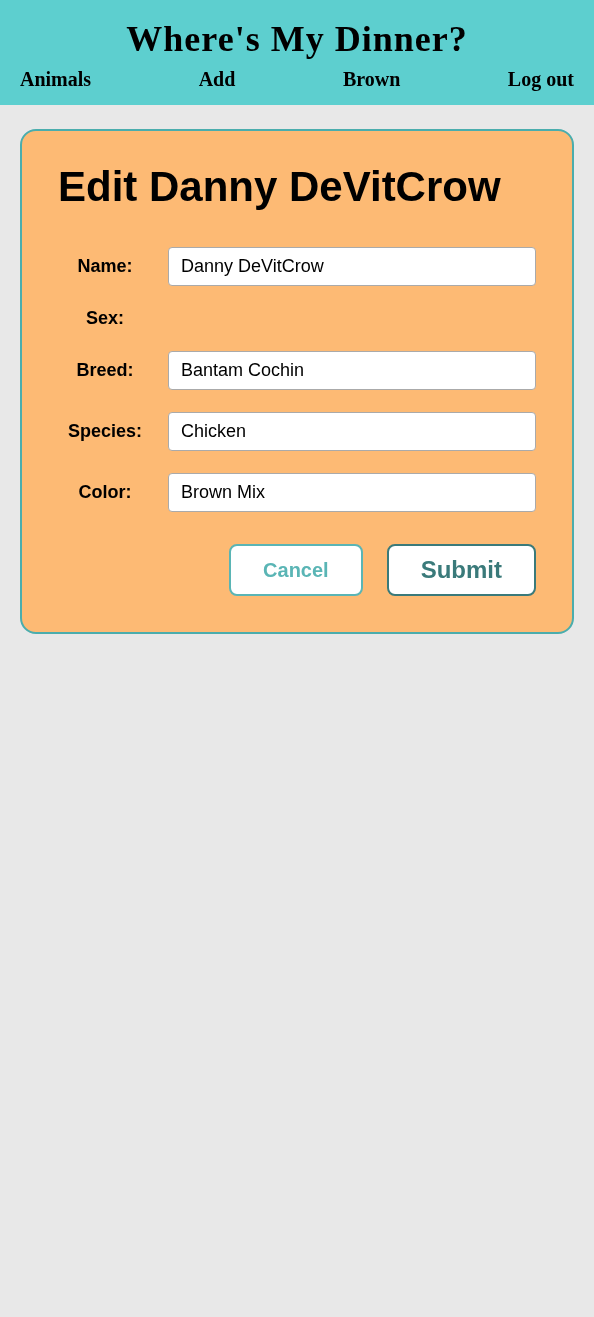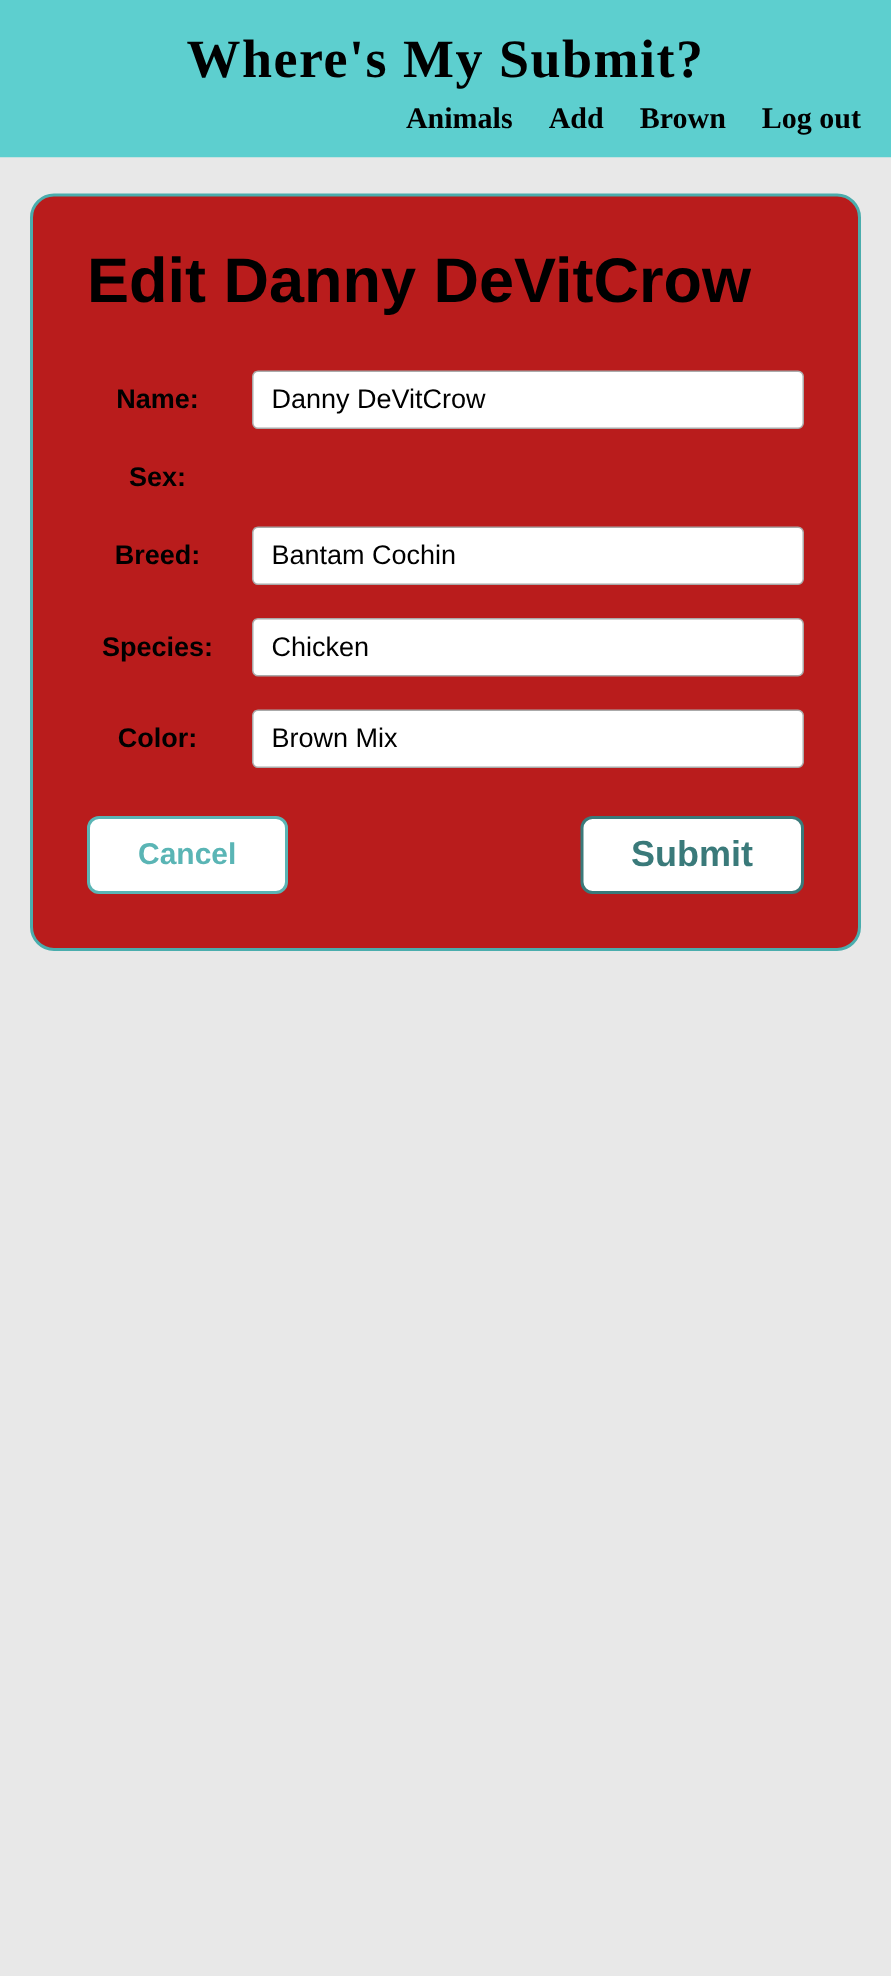--- a/index.html
+++ b/index.html
@@ -26,21 +26,21 @@
       font-family: 'Comic Sans MS', 'Chalkboard SE', cursive;
       font-size: 36px;
       font-weight: 900;
       color: #000;
       letter-spacing: 1px;
       margin-bottom: 8px;
     }
 
     .nav {
       display: flex;
-      justify-content: flex-end;
+      justify-content: space-between;
       gap: 24px;
     }
 
     .nav-link {
       font-family: 'Comic Sans MS', 'Chalkboard SE', cursive;
       font-size: 20px;
       font-weight: 700;
       color: #000;
       text-decoration: none;
       cursor: pointer;
@@ -48,21 +48,21 @@
 
     
     .main-content {
       background-color: #e8e8e8;
       padding: 24px 20px;
       min-height: calc(1317px - 110px);
     }
 
     
     .card {
-      background: #b91c1c;
+      background: #fdba74;
       border: 2px solid #4aadad;
       border-radius: 16px;
       padding: 32px 36px 36px;
       max-width: 554px;
       margin: 0 auto;
     }
 
     .card-title {
       font-size: 42px;
       font-weight: 900;
@@ -107,21 +107,21 @@
       outline: none;
       color: #000;
       background: #fff;
       cursor: pointer;
       appearance: auto;
     }
 
     
     .buttons-row {
       display: flex;
-      justify-content: space-between;
+      justify-content: flex-end;
       gap: 24px;
       margin-top: 32px;
     }
 
     .btn-cancel {
       font-size: 20px;
       font-weight: 600;
       color: #5ab5b5;
       background: #fff;
       border: 2px solid #5ab5b5;
@@ -138,21 +138,21 @@
       border: 2px solid #3a7a7a;
       border-radius: 8px;
       padding: 10px 32px;
       cursor: pointer;
     }
   </style>
 </head>
 <body>
 
 <header class="header">
-  <div class="header-title">Where's My Submit?</div>
+  <div class="header-title">Where's My Dinner?</div>
   <nav class="nav">
     <a class="nav-link">Animals</a>
     <a class="nav-link">Add</a>
     <a class="nav-link">Brown</a>
     <a class="nav-link">Log out</a>
   </nav>
 </header>
 
 <main class="main-content">
   <div class="card">

